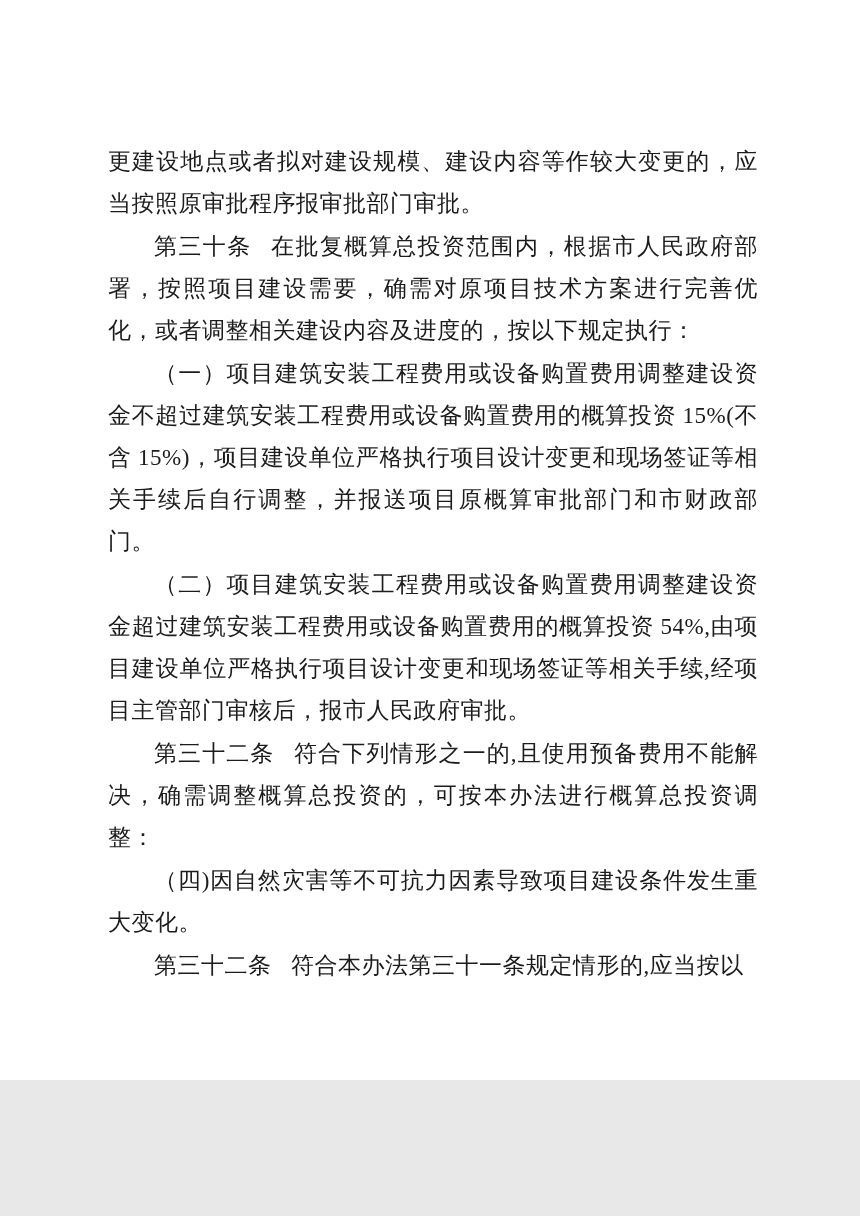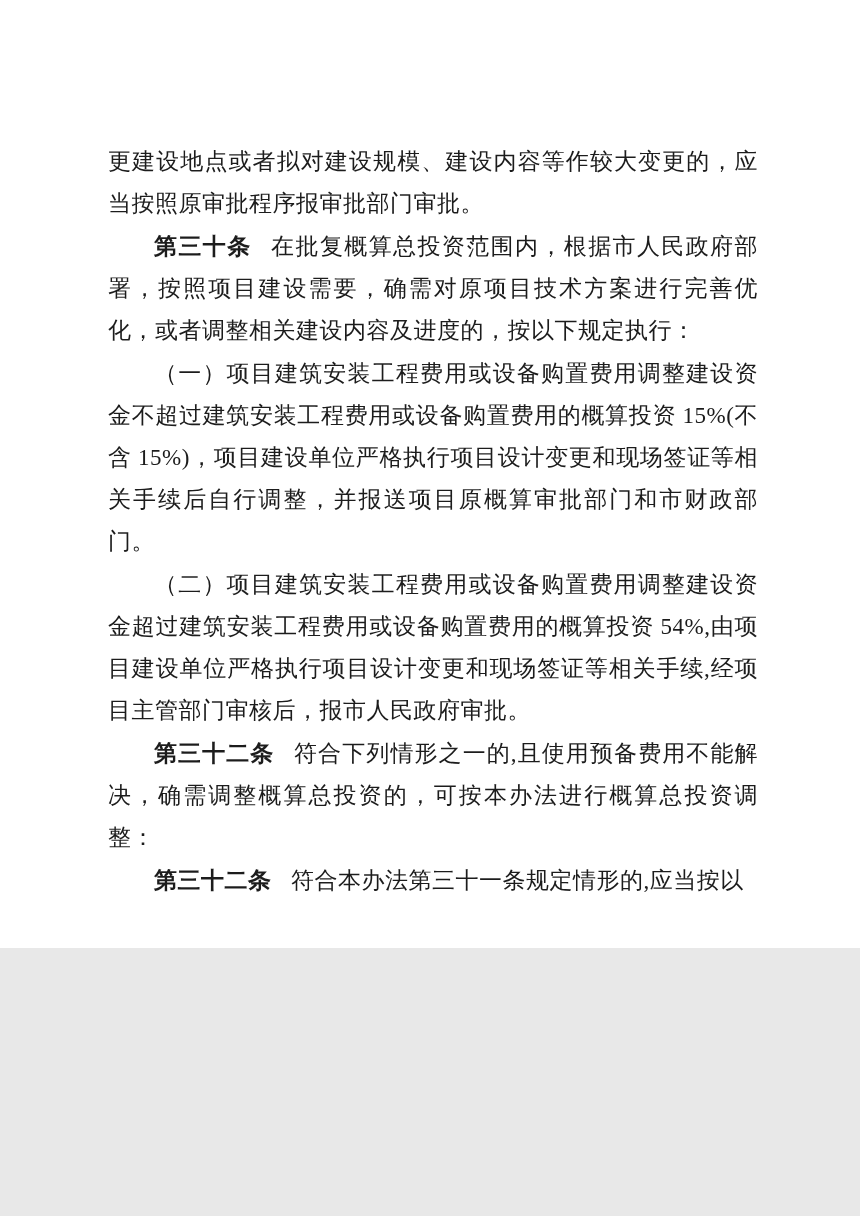--- a/index.html
+++ b/index.html
@@ -1,20 +1,20 @@
 <!DOCTYPE html>
 <html><head>
 <meta charset="utf-8">
 <style>
   * { margin: 0; padding: 0; box-sizing: border-box; }
   html, body { background: #e8e8e8; }
   .page {
     position: relative;
     width: 860px;
-    height: 948px;
+    height: 1080px;
     margin: 0 auto;
     background: #ffffff;
     overflow: hidden;
     font-family: "Liberation Serif", "DejaVu Serif", serif;
     color: #1c1c1c;
   }
   .content {
     position: absolute;
     left: 108px;
     top: 140px;
@@ -22,21 +22,21 @@
   }
   .para {
     font-size: 23px;
     line-height: 42px;
     text-align: justify;
     text-justify: inter-ideograph;
     letter-spacing: 0.5px;
   }
   .para.indent { text-indent: 2em; }
   .term {
-    font-weight: bold;
+    font-weight: normal;
     font-family: "Liberation Sans", "DejaVu Sans", sans-serif;
   }
   .term:not(:empty) { margin-right: 0.85em; }
   .footer {
     position: absolute;
     left: 108px;
     top: 1076px;
     font-size: 23px;
     line-height: 30px;
     letter-spacing: 3px;
@@ -55,19 +55,20 @@
 
     <p class="para indent"><span class="term"></span><span>（一）项目建筑安装工程费用或设备购置费用调整建设资金不超过建筑安装工程费用或设备购置费用的概算投资 15%(不含 15%)，项目建设单位严格执行项目设计变更和现场签证等相关手续后自行调整，并报送项目原概算审批部门和市财政部门。</span></p>
 
     <p class="para indent"><span class="term"></span><span>（二）项目建筑安装工程费用或设备购置费用调整建设资金超过建筑安装工程费用或设备购置费用的概算投资 54%,由项目建设单位严格执行项目设计变更和现场签证等相关手续,经项目主管部门审核后，报市人民政府审批。</span></p>
 
     <p class="para indent"><span class="term">第三十二条</span><span>符合下列情形之一的,且使用预备费用不能解决，确需调整概算总投资的，可按本办法进行概算总投资调整：</span></p>
 
 
 
 
+    <p class="para indent"><span class="term"></span><span>（四)因自然灾害等不可抗力因素导致项目建设条件发生重大变化。</span></p>
 
     <p class="para indent"><span class="term">第三十二条</span><span>符合本办法第三十一条规定情形的,应当按以</span></p>
 
   </div>
 
   <div class="footer">— 12 —</div>
 </div>
 
 </body></html>

